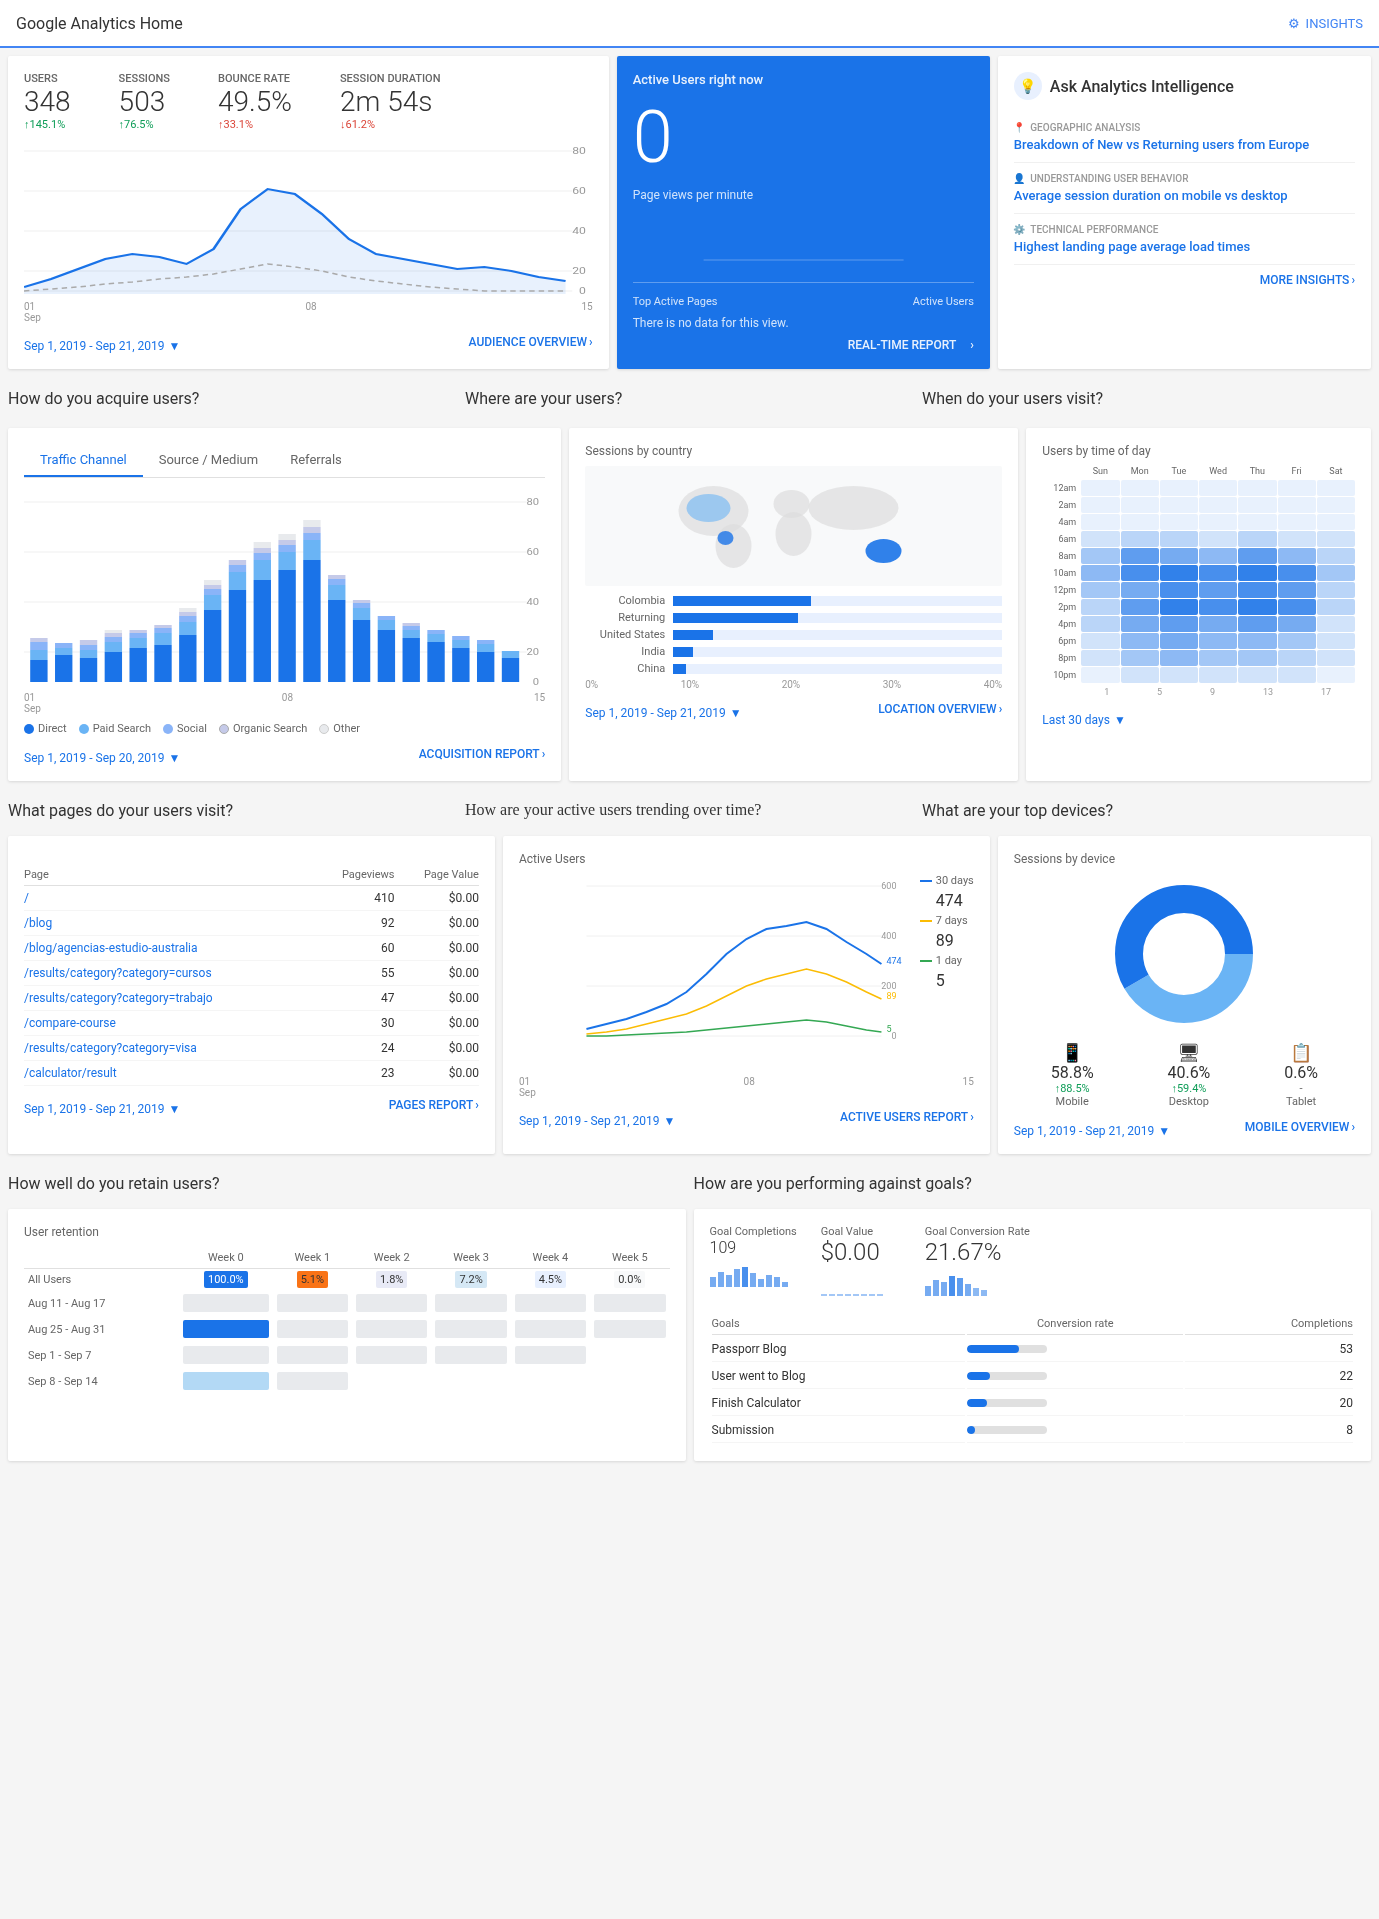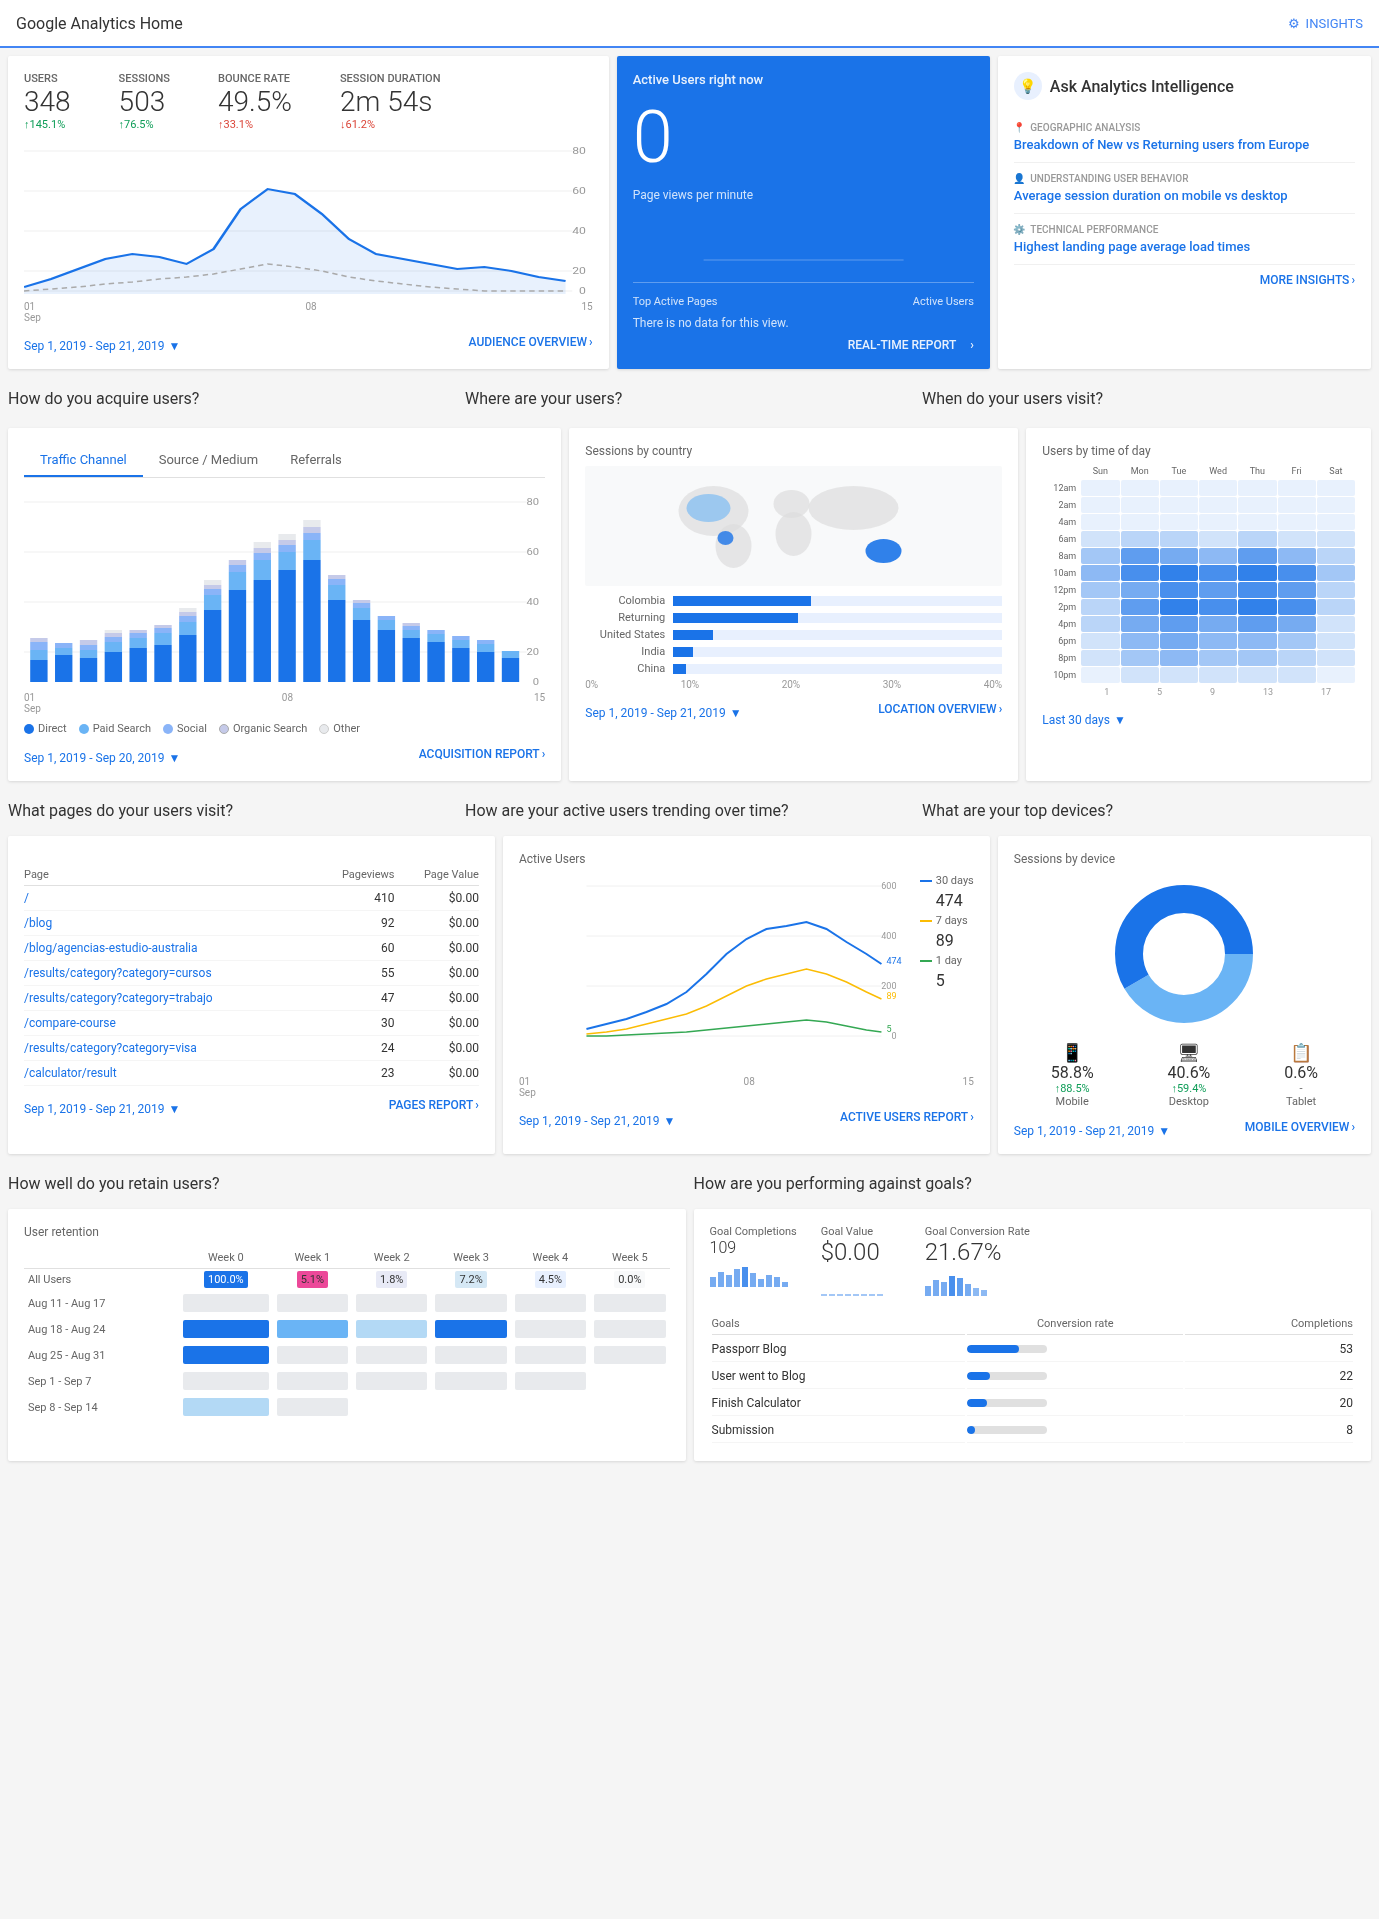--- a/index.html
+++ b/index.html
@@ -621,21 +621,21 @@
         <span>▼</span>
       </div>
     </div>
   </div>
 </div>
 
 <div class="row">
   <div style="flex:1;">
     <div class="section-header">What pages do your users visit?</div>
   </div>
-  <div style="flex:1;">
+  <div style="flex:1;font-family:Liberation Serif, serif;">
     <div class="section-header">How are your active users trending over time?</div>
   </div>
   <div style="flex:1;">
     <div class="section-header">What are your top devices?</div>
   </div>
 </div>
 
 <div class="row">
 
   <div class="card col-4">
@@ -833,60 +833,39 @@
           <th>Week 2</th>
           <th>Week 3</th>
           <th>Week 4</th>
           <th>Week 5</th>
         </tr>
       </thead>
       <tbody>
         <tr>
           <td>All Users</td>
           <td><span style="background:#1a73e8;color:white;padding:2px 4px;border-radius:2px;font-size:11px;">100.0%</span></td>
-          <td><span style="background:#ec4899;color:#333;padding:2px 4px;border-radius:2px;font-size:11px;">5.1%</span></td>
+          <td><span style="background:#f97316;color:#333;padding:2px 4px;border-radius:2px;font-size:11px;">5.1%</span></td>
           <td><span style="background:#e8eaf6;color:#333;padding:2px 4px;border-radius:2px;font-size:11px;">1.8%</span></td>
           <td><span style="background:#d5e8f5;color:#333;padding:2px 4px;border-radius:2px;font-size:11px;">7.2%</span></td>
           <td><span style="background:#e8f0fe;color:#333;padding:2px 4px;border-radius:2px;font-size:11px;">4.5%</span></td>
           <td><span style="background:#f8f9fa;color:#333;padding:2px 4px;border-radius:2px;font-size:11px;">0.0%</span></td>
         </tr>
         <tr>
           <td style="color:#666;font-size:11px;">Aug 11 - Aug 17</td>
           <td>
               <div style="height:18px;width:100%;background:#e8eaed;border-radius:2px;"></div>
             </td>
           <td>
               <div style="height:18px;width:100%;background:#e8eaed;border-radius:2px;"></div>
             </td>
           <td>
               <div style="height:18px;width:100%;background:#e8eaed;border-radius:2px;"></div>
             </td>
           <td>
               <div style="height:18px;width:100%;background:#e8eaed;border-radius:2px;"></div>
-            </td>
-          <td>
-              <div style="height:18px;width:100%;background:#e8eaed;border-radius:2px;"></div>
-            </td>
-          <td>
-              <div style="height:18px;width:100%;background:#e8eaed;border-radius:2px;"></div>
-            </td>
-        </tr>
-        <tr>
-          <td style="color:#666;font-size:11px;">Aug 18 - Aug 24</td>
-          <td>
-              <div style="height:18px;width:100%;background:#1a73e8;border-radius:2px;"></div>
-            </td>
-          <td>
-              <div style="height:18px;width:100%;background:#6ab4f5;border-radius:2px;"></div>
-            </td>
-          <td>
-              <div style="height:18px;width:100%;background:#b3d9f5;border-radius:2px;"></div>
-            </td>
-          <td>
-              <div style="height:18px;width:100%;background:#1a73e8;border-radius:2px;"></div>
             </td>
           <td>
               <div style="height:18px;width:100%;background:#e8eaed;border-radius:2px;"></div>
             </td>
           <td>
               <div style="height:18px;width:100%;background:#e8eaed;border-radius:2px;"></div>
             </td>
         </tr>
         <tr>
           <td style="color:#666;font-size:11px;">Aug 25 - Aug 31</td>

